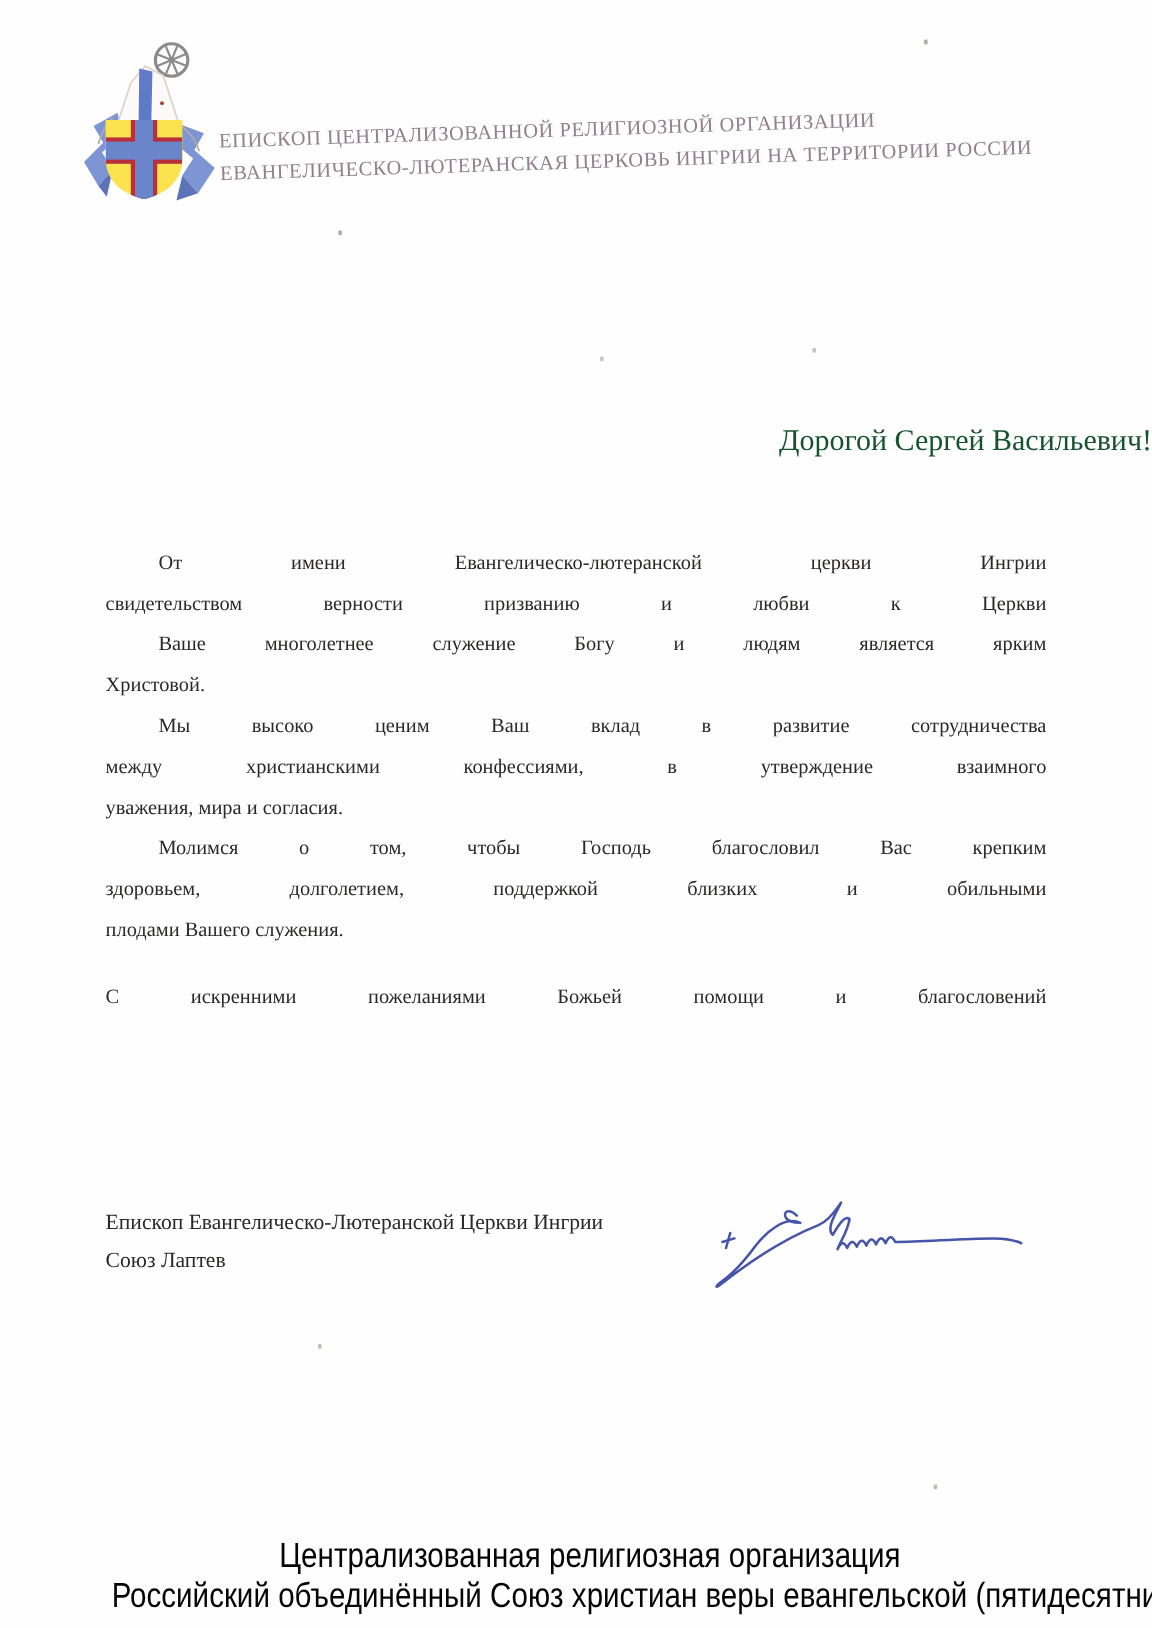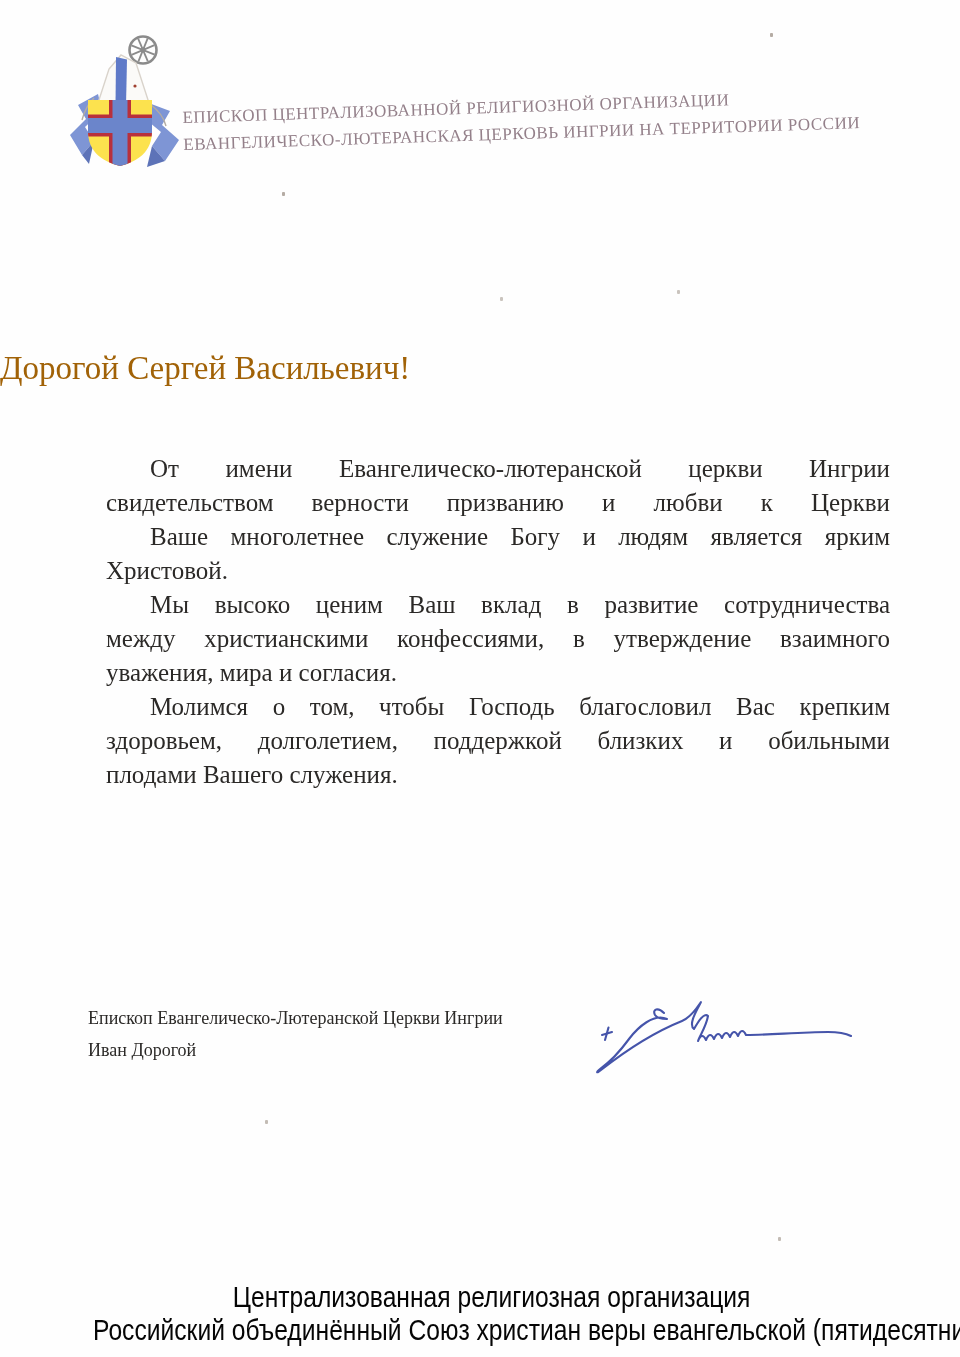--- a/index.html
+++ b/index.html
@@ -12,24 +12,24 @@
   .logo { position:absolute; left:58px; top:28px; width:130px; height:150px; }
   .letterhead {
     position:absolute; left:183px; top:104px; width:720px;
     transform:rotate(-1.85deg); transform-origin:0 50%;
     color:#94808a; font-size:17px; line-height:27px; letter-spacing:0.5px;
     white-space:nowrap;
   }
   
   .salutation {
     position:absolute; left:0; top:346px; width:100%;
-    text-align:left; font-size:33px; line-height:44px; color:#a16207;
+    text-align:right; font-size:25px; line-height:44px; color:#14532d;
   }
   
-  .body-block { position:absolute; left:88px; top:452px; width:784px; font-size:25px;margin-left:18px; }
+  .body-block { position:absolute; left:88px; top:452px; width:784px; font-size:17px; }
   .para { margin:0; padding:0; }
   .para.closing { margin-top:22px; }
   .line { text-align:justify; text-align-last:justify; line-height:34px; }
   .line.end { text-align-last:left; }
   .line.indent { text-indent:44px; }
   
   .sig-block { position:absolute; left:88px; top:1002px; font-size:18px; line-height:32px; }
   .sig-date { margin-top:9px; }
   .sig-svg { position:absolute; left:588px; top:983px; width:290px; height:105px; }
   
@@ -110,26 +110,27 @@
       <span style="display:block" class="line indent">Мы высоко ценим Ваш вклад в развитие сотрудничества</span>
       <span style="display:block" class="line">между христианскими конфессиями, в утверждение взаимного</span>
       <span style="display:block" class="line end">уважения, мира и согласия.</span>
     </p>
     <p class="para">
       <span style="display:block" class="line indent">Молимся о том, чтобы Господь благословил Вас крепким</span>
       <span style="display:block" class="line">здоровьем, долголетием, поддержкой близких и обильными</span>
       <span style="display:block" class="line end">плодами Вашего служения.</span>
     </p>
     <p class="para closing">
+      <span style="display:block" class="line">С искренними пожеланиями Божьей помощи и благословений</span>
     </p>
   </div>
 
   <div class="sig-block">
     <div>Епископ Евангелическо-Лютеранской Церкви Ингрии</div>
-    <div>Иван Дорогой</div>
+    <div>Союз Лаптев</div>
   </div>
 
   <svg class="sig-svg" viewBox="0 0 290 105" aria-hidden="true">
     <g fill="none" stroke="#3646a3" stroke-width="2.1" stroke-linecap="round" stroke-linejoin="round" opacity="0.92">
       <path d="M14,52 L24,49"></path>
       <path d="M20.5,44.5 L17,57"></path>
       <path d="M76,30 C70,24 64,26 67,32 C69,35 74,36 79,36
                C66,30 50,44 41,56 C33,67 22,79 12,86
                C8,89 8,91 13,87
                C36,69 64,50 94,38

